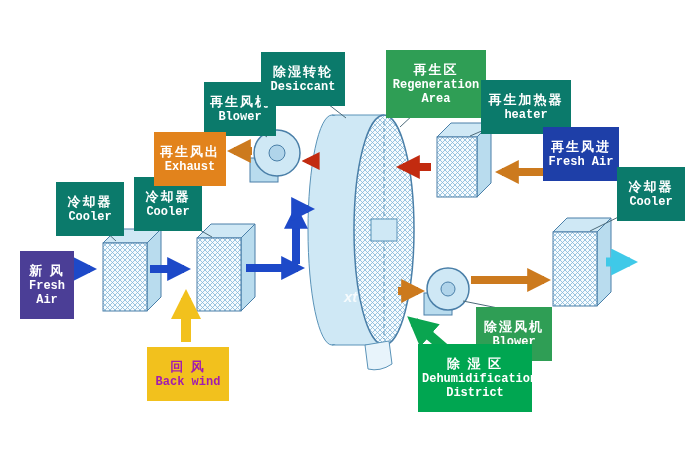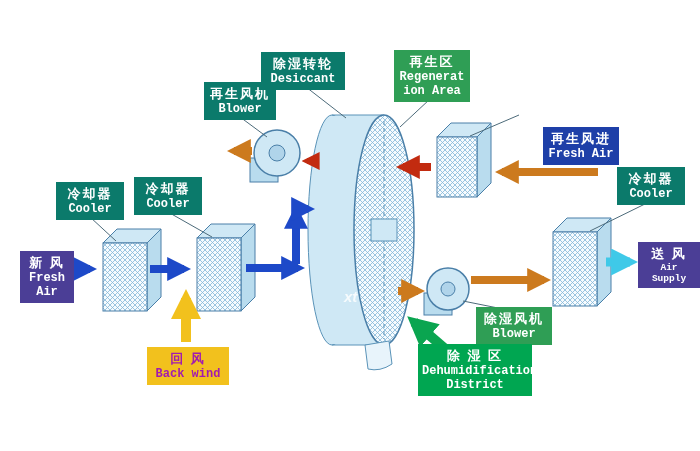--- a/index.html
+++ b/index.html
@@ -1,20 +1,20 @@
 <!DOCTYPE html>
 <html><head>
 <meta charset="utf-8">
 <style>
   html,body{margin:0;padding:0;background:#fff;}
   .stage{position:relative;width:700px;height:451px;background:#ffffff;overflow:hidden;
          font-family:"Liberation Sans",sans-serif;}
   .stage svg{position:absolute;left:0;top:0;}
   .label{position:absolute;text-align:center;font-weight:bold;color:#fff;
-         padding:4px 4px;box-sizing:border-box;line-height:1.2;z-index:5;}
+         padding:12px 4px;box-sizing:border-box;line-height:1.2;z-index:5;}
   .label .zh{font-size:13px;letter-spacing:2px;white-space:nowrap;font-family:"Liberation Sans",sans-serif;}
   .label .en{font-size:12px;font-family:"Liberation Mono",monospace;letter-spacing:0;}
   .teal{background:#0b7a6b;}
   .purple{background:#4b3e96;}
   .orange{background:#e2831c;}
   .yellow{background:#f2c11d;color:#a21caf;}
   .green{background:#2f9e55;}
   .bgreen{background:#00a651;}
   .blue{background:#1e3fa8;}
   .breakall .en{word-break:break-all;}
@@ -158,46 +158,50 @@
   <div class="label yellow" style="left:147px;top:347px;width:82px">
     <div class="zh">回 风</div>
     <div class="en">Back wind</div>
   </div>
 
   <div class="label teal" style="left:204px;top:82px;width:72px">
     <div class="zh">再生风机</div>
     <div class="en">Blower</div>
   </div>
 
+  <div class="label orange" style="left:154px;top:132px;width:72px">
+    <div class="zh">再生风出</div>
+    <div class="en">Exhaust</div>
+  </div>
 
   <div class="label teal" style="left:261px;top:52px;width:84px">
     <div class="zh">除湿转轮</div>
     <div class="en">Desiccant</div>
   </div>
 
-  <div class="label green breakall" style="left:394px;top:50px;width:76px">
+  <div class="label green breakall" style="left:386px;top:50px;width:100px">
     <div class="zh">再生区</div>
     <div class="en">Regeneration Area</div>
   </div>
 
+  <div class="label teal" style="left:481px;top:80px;width:90px">
+    <div class="zh">再生加热器</div>
+    <div class="en">heater</div>
+  </div>
 
   <div class="label blue" style="left:543px;top:127px;width:76px">
     <div class="zh">再生风进</div>
     <div class="en">Fresh Air</div>
   </div>
 
   <div class="label teal" style="left:617px;top:167px;width:68px">
     <div class="zh">冷却器</div>
     <div class="en">Cooler</div>
   </div>
 
-  <div class="label purple" style="left:638px;top:242px;width:62px">
-    <div class="zh">送 风</div>
-    <div class="en" style="font-size:9.5px">Air Supply</div>
-  </div>
 
   <div class="label green" style="left:476px;top:307px;width:76px">
     <div class="zh">除湿风机</div>
     <div class="en">Blower</div>
   </div>
 
   <div class="label bgreen" style="left:418px;top:344px;width:114px">
     <div class="zh">除 湿 区</div>
     <div class="en">Dehumidification District</div>
   </div>

